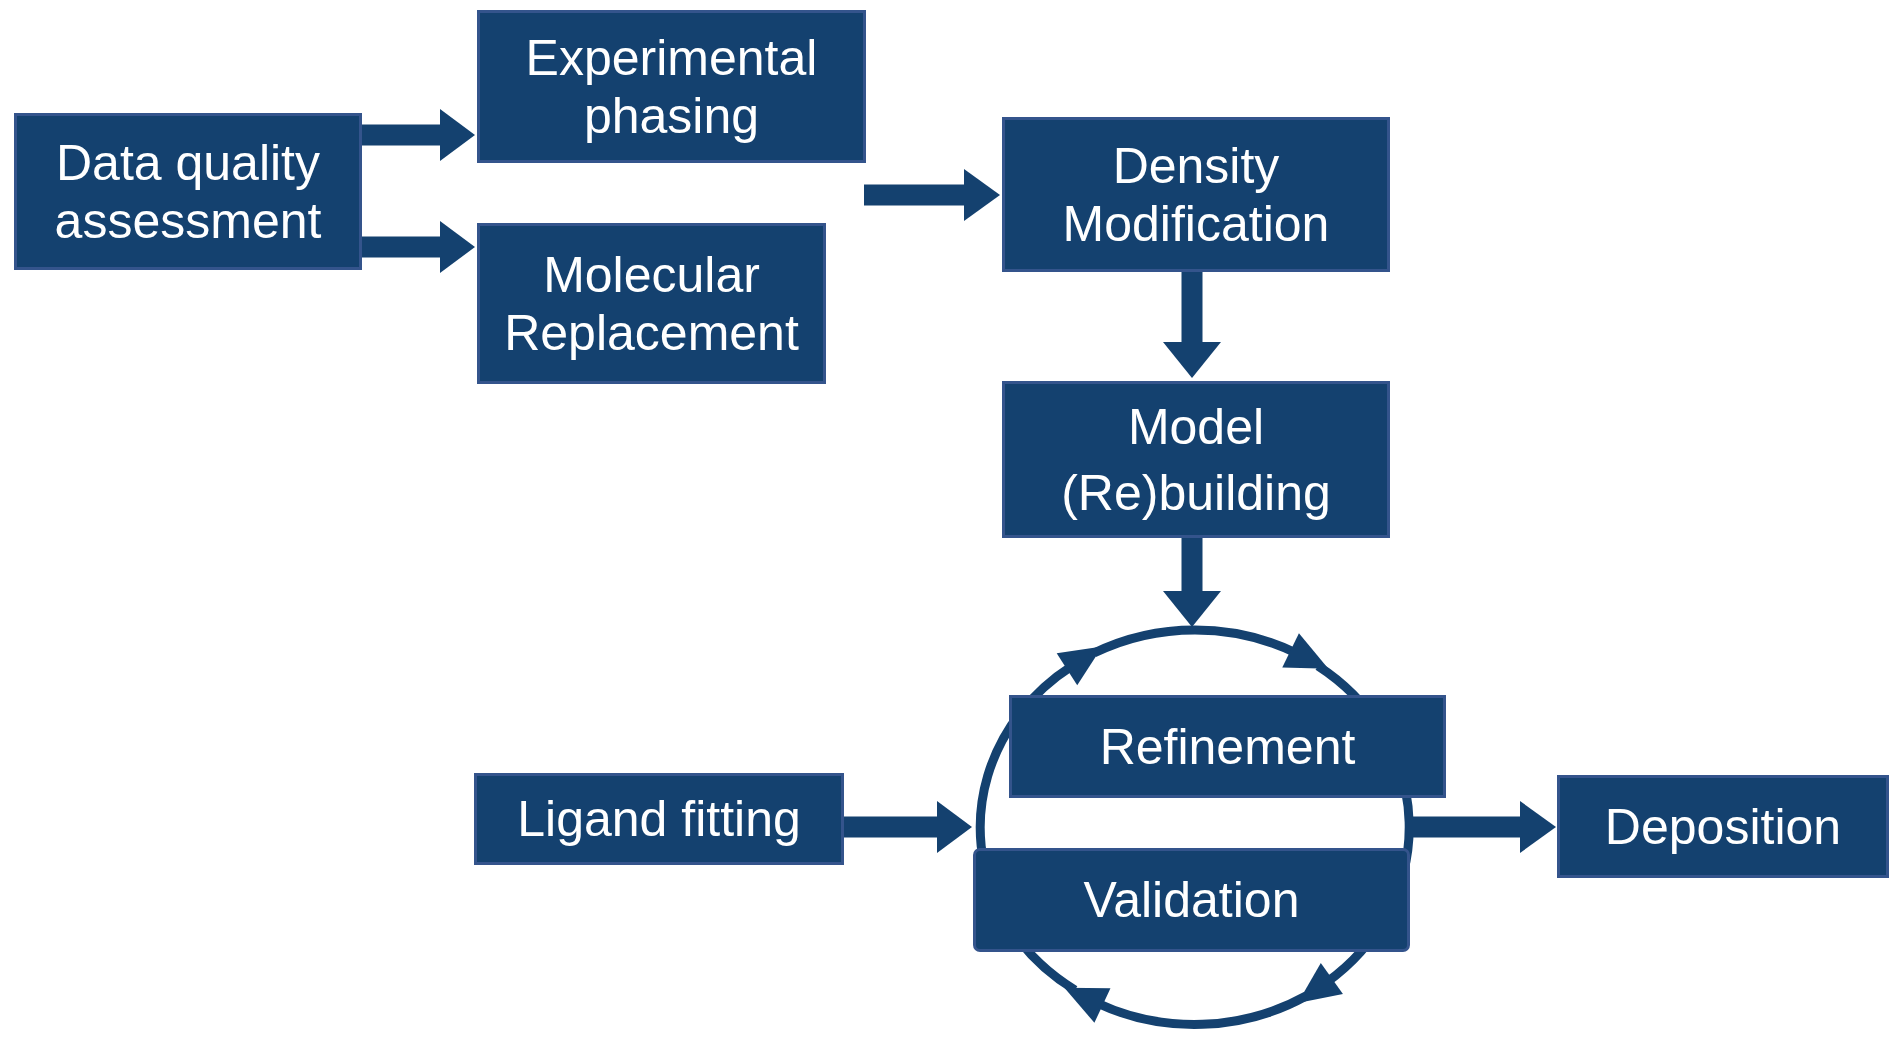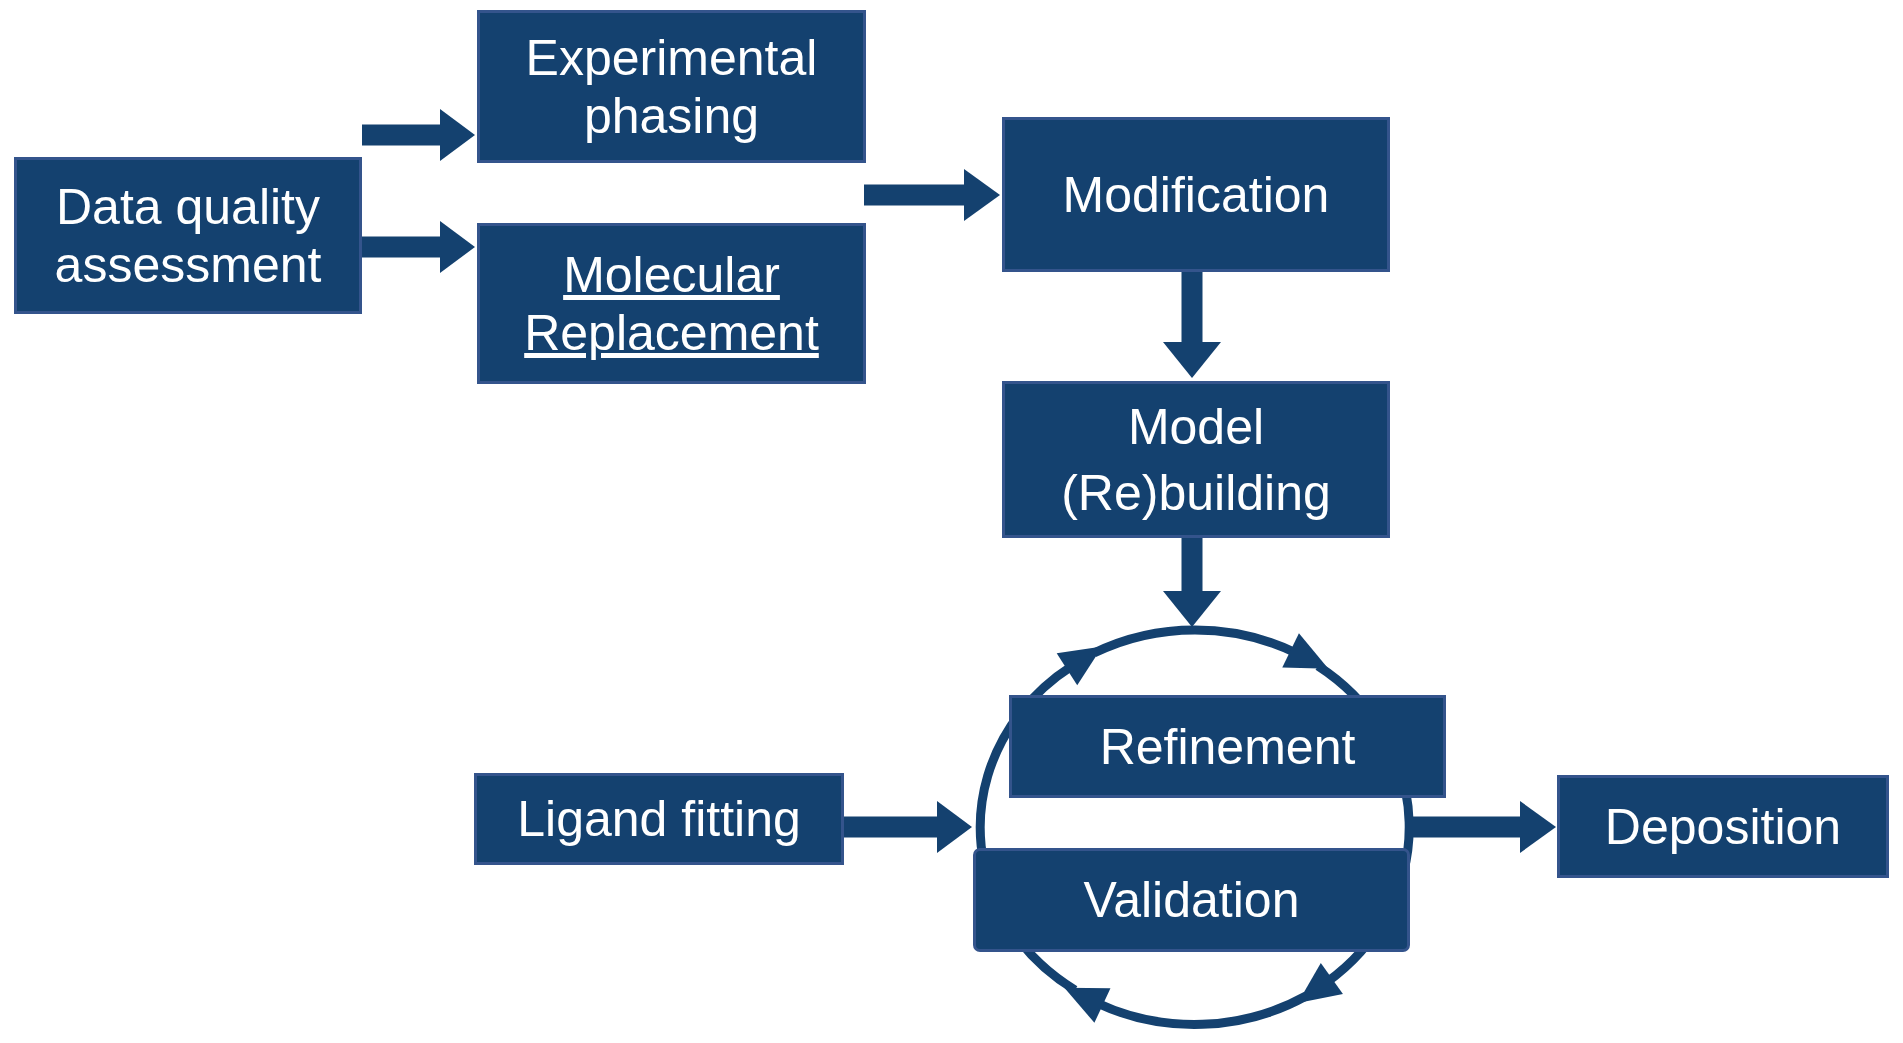--- a/index.html
+++ b/index.html
@@ -28,23 +28,23 @@
     flex-direction: column;
     align-items: center;
     justify-content: center;
     text-align: right;
     font-size: 50px;
     line-height: 1.16;
     letter-spacing: 0px;
   }
   .node span { display: block; white-space: nowrap; }
   
-  .n-dq { left: 14px;   top: 113px; width: 348px; height: 157px; margin-top: 44px; }
+  .n-dq { left: 14px;   top: 113px; width: 348px; height: 157px; }
   .n-ep { left: 477px;  top: 10px;  width: 389px; height: 153px; }
-  .n-mr { left: 477px;  top: 223px; width: 389px; height: 161px; text-decoration: underline; }
+  .n-mr { left: 477px;  top: 223px; width: 349px; height: 161px; }
   .n-dm { left: 1002px; top: 117px; width: 388px; height: 155px; }
   .n-mb { left: 1002px; top: 381px; width: 388px; height: 157px; gap: 8px; }
   .n-rf { left: 973px;  top: 695px; width: 437px; height: 103px; margin-left: 36px; }
   .n-vl { left: 973px;  top: 848px; width: 437px; height: 104px; border-radius: 7px; }
   .n-lf { left: 474px;  top: 773px; width: 370px; height: 92px; }
   .n-dp { left: 1557px; top: 775px; width: 332px; height: 103px; }
 </style>
 </head>
 <body>
 
@@ -100,20 +100,21 @@
   </div>
   <div class="node n-ep">
     <span>Experimental</span>
     <span>phasing</span>
   </div>
   <div class="node n-mr">
     <span>Molecular</span>
     <span>Replacement</span>
   </div>
   <div class="node n-dm">
+    <span>Density</span>
     <span>Modification</span>
   </div>
   <div class="node n-mb">
     <span>Model</span>
     <span>(Re)building</span>
   </div>
   <div class="node n-rf">
     <span>Refinement</span>
   </div>
   <div class="node n-vl">

